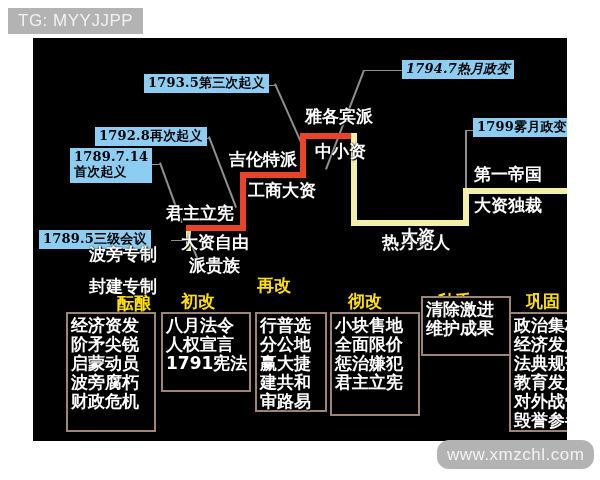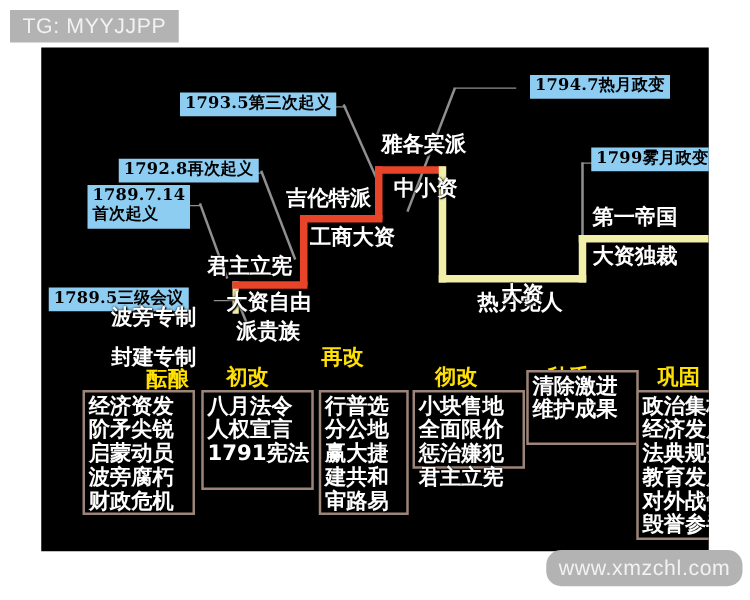--- a/index.html
+++ b/index.html
@@ -139,21 +139,21 @@
     </div>
 
     <div class="tag" style="left:62px;top:89px;">
       <span>1792.8再次起义</span>
     </div>
 
     <div class="tag" style="left:111px;top:36px;">
       <span>1793.5第三次起义</span>
     </div>
 
-    <div class="tag" style="left:391px;top:22px;">
+    <div class="tag" style="left:369px;top:22px;font-style:italic;">
       <span>1794.7热月政变</span>
     </div>
 
     <div class="tag" style="left:440px;top:80px;">
       <span>1799雾月政变</span>
     </div>
 
     <div class="t cap" style="left:56px;top:208px;">波旁专制</div>
     <div class="t cap" style="left:56px;top:240px;">封建专制</div>
     <div class="t cap" style="left:133px;top:167px;">君主立宪</div>
@@ -162,21 +162,21 @@
     <div class="t cap" style="left:196px;top:113px;">吉伦特派</div>
     <div class="t cap" style="left:215px;top:144px;">工商大资</div>
     <div class="t cap" style="left:272px;top:70px;">雅各宾派</div>
     <div class="t cap" style="left:282px;top:105px;">中小资</div>
     <div class="t cap" style="left:349px;top:159px;margin-top:37px;">热月党人</div>
     <div class="t cap" style="left:368px;top:190px;">大资</div>
     <div class="t cap" style="left:441px;top:128px;">第一帝国</div>
     <div class="t cap" style="left:441px;top:159px;">大资独裁</div>
 
     <div class="colhead" style="left:84px;top:254px;">酝酿</div>
-    <div class="colbox" style="left:33px;top:274px;width:90px;height:100px;">
+    <div class="colbox" style="left:33px;top:274px;width:90px;height:120px;">
       <div class="line">经济资发</div>
       <div class="line">阶矛尖锐</div>
       <div class="line">启蒙动员</div>
       <div class="line">波旁腐朽</div>
       <div class="line">财政危机</div>
     </div>
 
     <div class="colhead" style="left:148px;top:252px;">初改</div>
     <div class="colbox" style="left:128px;top:274px;width:90px;height:80px;">
       <div class="line">八月法令</div>
@@ -187,21 +187,21 @@
     <div class="colhead" style="left:224px;top:236px;">再改</div>
     <div class="colbox" style="left:222px;top:274px;width:72px;height:100px;">
       <div class="line">行普选</div>
       <div class="line">分公地</div>
       <div class="line">赢大捷</div>
       <div class="line">建共和</div>
       <div class="line">审路易</div>
     </div>
 
     <div class="colhead" style="left:315px;top:252px;">彻改</div>
-    <div class="colbox" style="left:297px;top:274px;width:90px;height:63px;">
+    <div class="colbox" style="left:297px;top:274px;width:90px;height:104px;">
       <div class="line">小块售地</div>
       <div class="line">全面限价</div>
       <div class="line">惩治嫌犯</div>
       <div class="line">君主立宪</div>
     </div>
 
     <div class="colhead" style="left:405px;top:252px;">秋千</div>
     <div class="colbox" style="left:388px;top:258px;width:90px;height:60px;">
       <div class="line">清除激进</div>
       <div class="line">维护成果</div>

